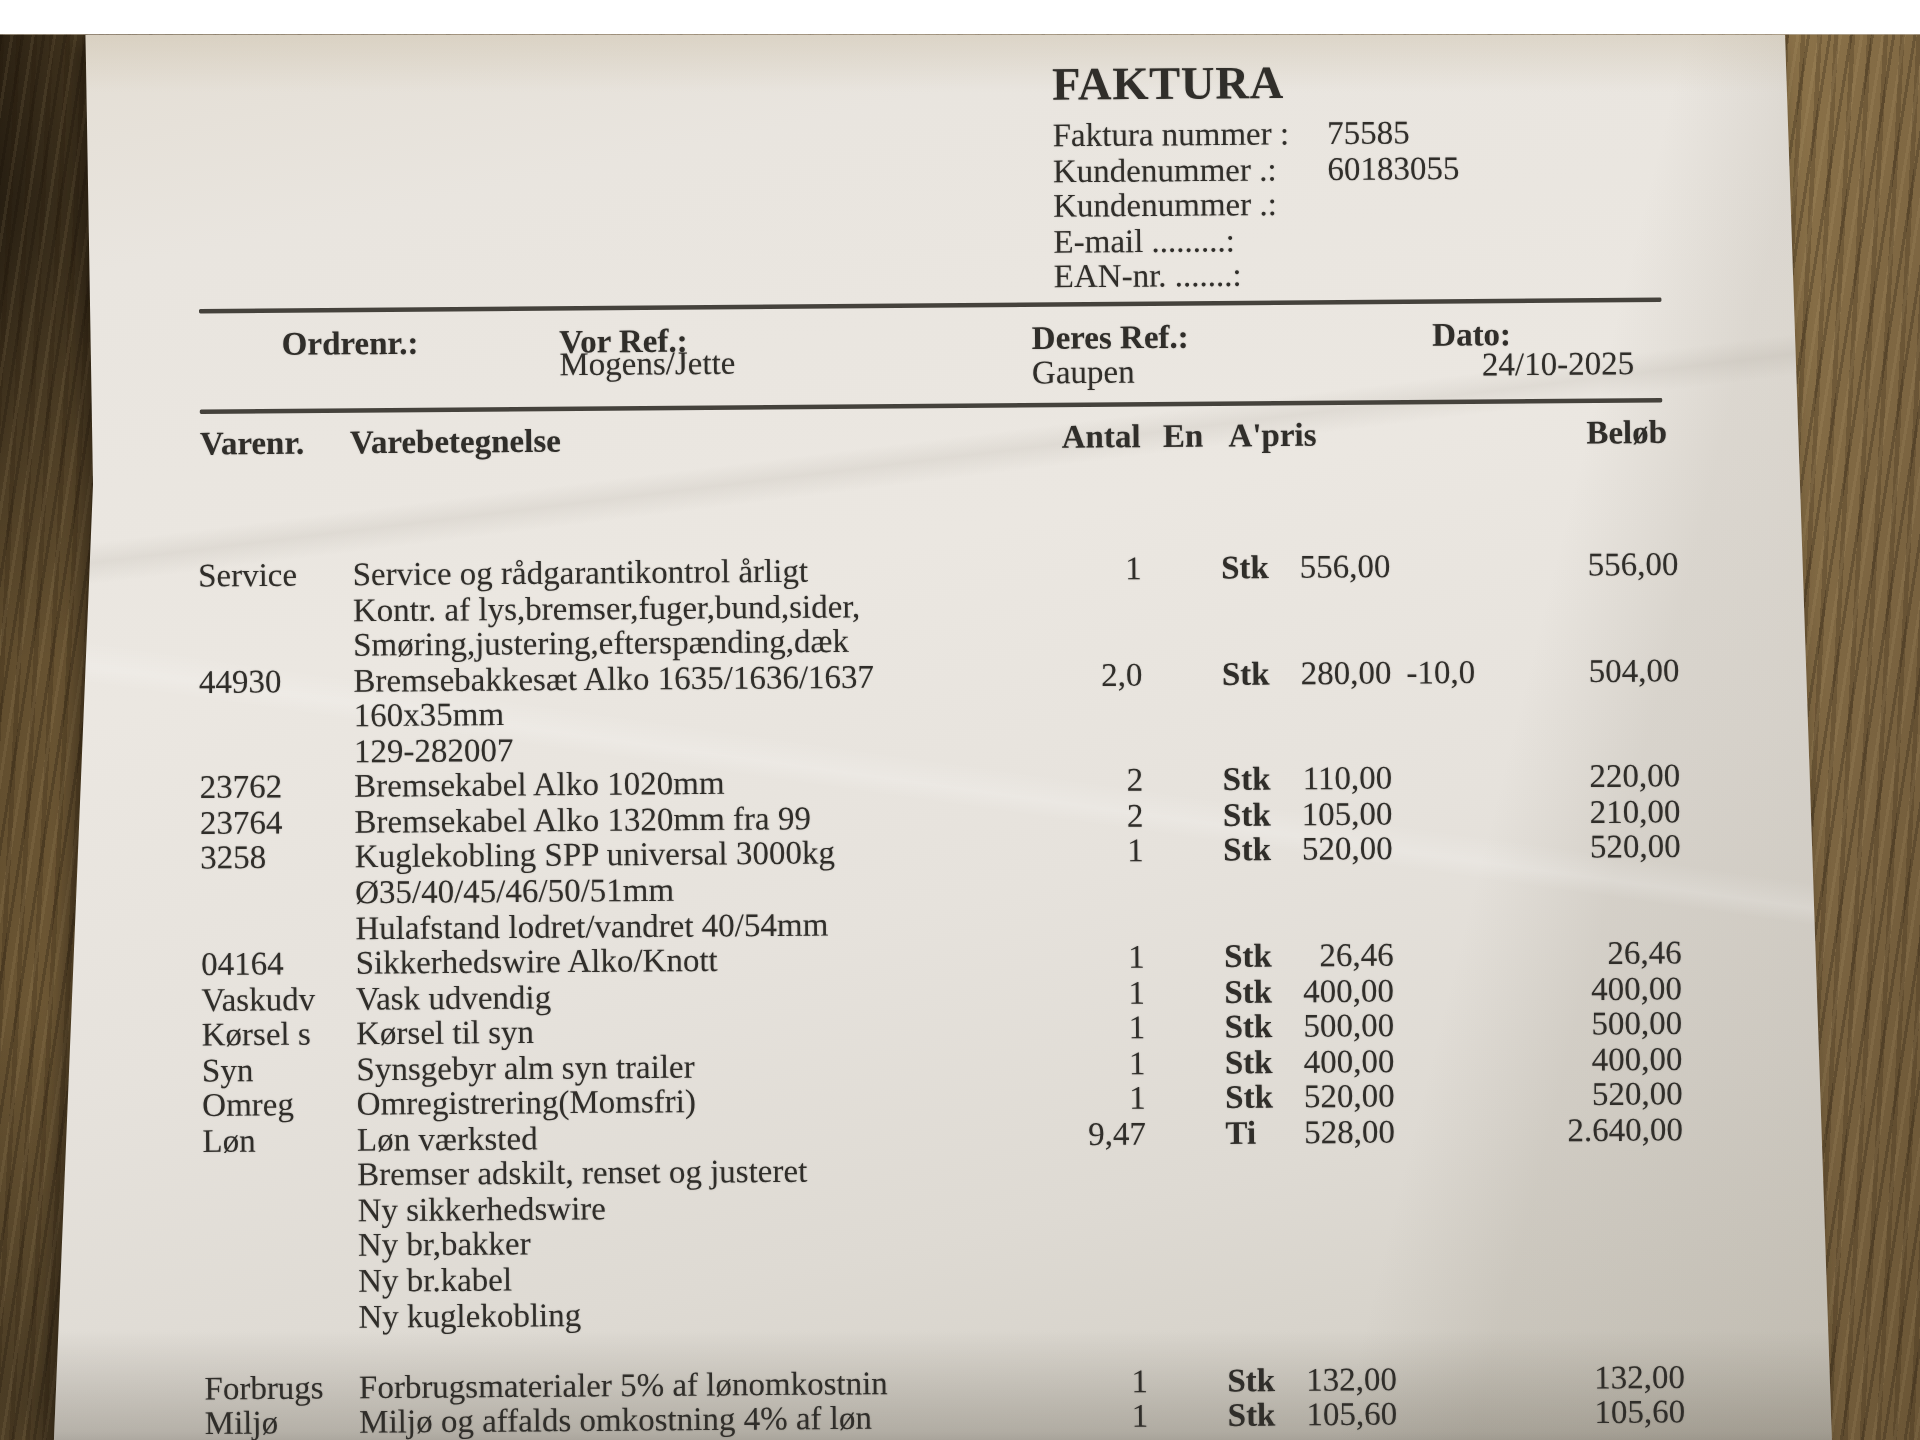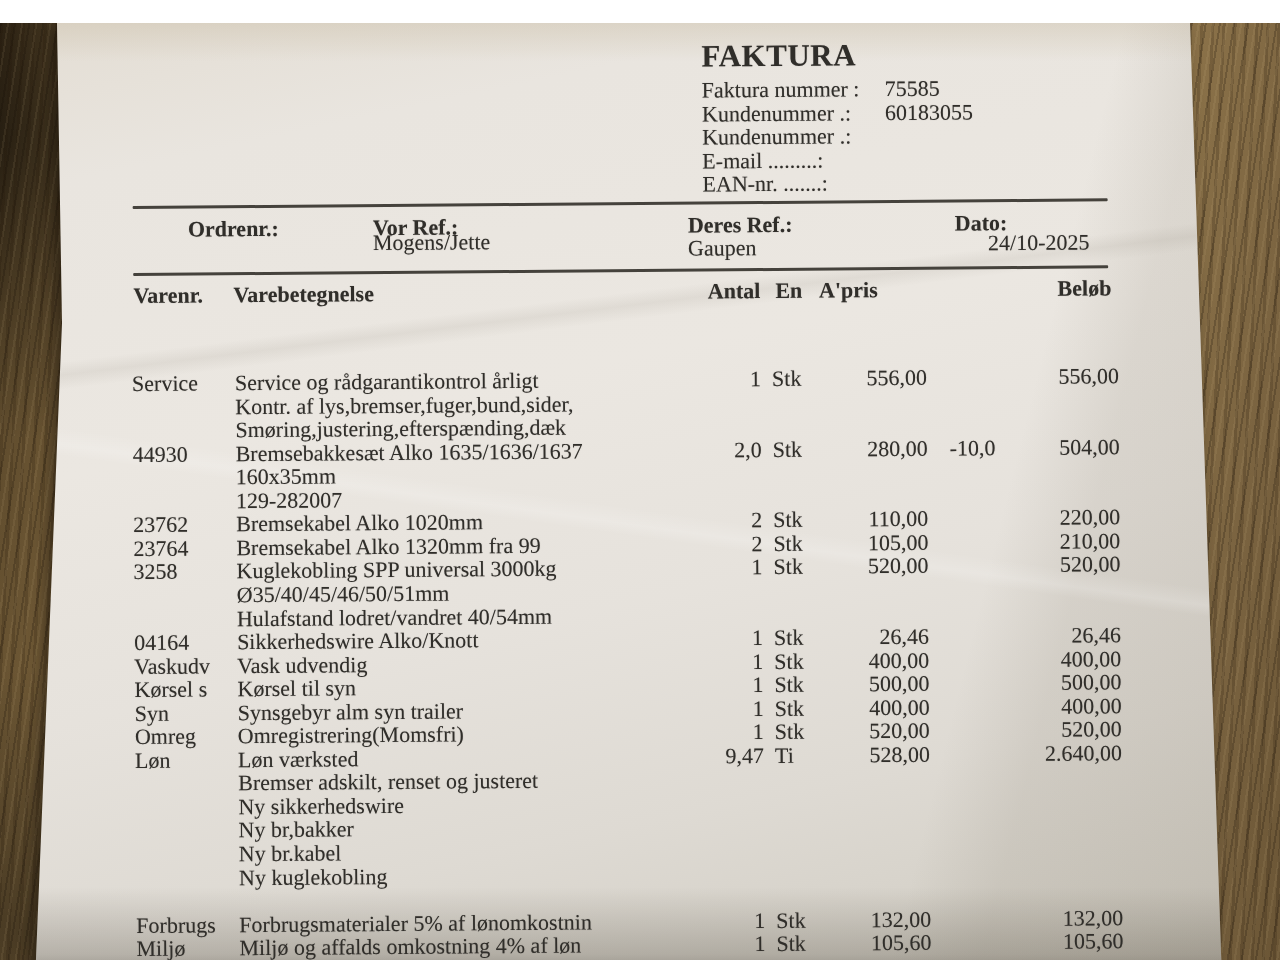--- a/index.html
+++ b/index.html
@@ -68,23 +68,23 @@
   .col-apris{left:796px;width:120px;text-align:center}
   .col-belob{left:1000px;width:120px;text-align:right}
   .ch.col-apris{width:108px}
   .ch.col-belob{left:993px;width:120px}
   
   .tr{position:absolute;left:0;width:1280px;height:23.5px;}
   .td{position:absolute;white-space:nowrap;}
   .c-varenr{left:133px;width:100px;}
   .c-desc{left:236px;width:460px;}
   .c-antal{left:640px;width:122px;text-align:right}
-  .c-en{left:773px;width:60px;}
+  .c-en{left:815px;width:60px;font-weight:bold;}
   .c-apris{left:808px;width:120px;text-align:right}
-  .c-rabat{left:938px;width:70px;text-align:center;}
+  .c-rabat{left:938px;width:70px;}
   .c-belob{left:1000px;width:120px;text-align:right}
 </style>
 </head>
 <body>
 
 <div class="scene">
   <div class="wood"></div>
 
   <div class="paper-wrap">
     <div class="paper">

